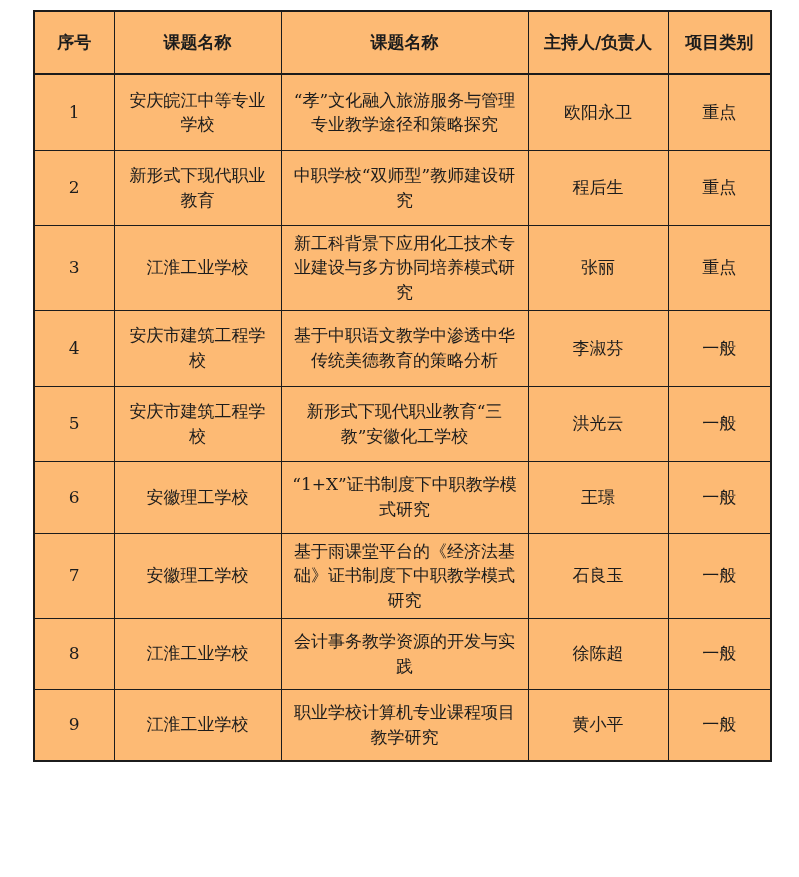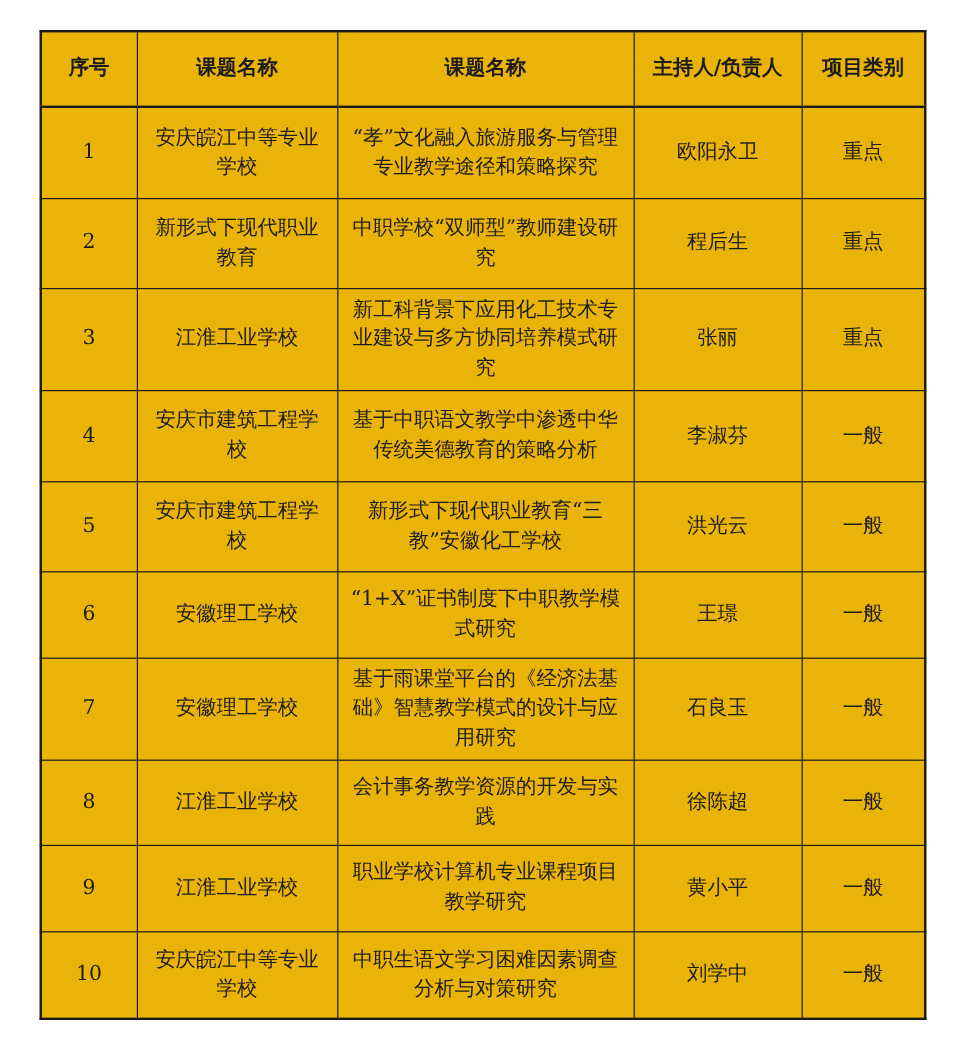--- a/index.html
+++ b/index.html
@@ -11,25 +11,25 @@
   .page {
     position: relative;
     width: 799px;
     height: 877px;
     background: #ffffff;
     overflow: hidden;
   }
   table.doc-table {
     position: absolute;
     left: 33px;
-    top: 25px;
+    top: 10px;
     width: 737px;
     border-collapse: collapse;
     table-layout: fixed;
-    background: #eab308;
+    background: #fdba74;
     border: 2px solid #1c1c1c;
   }
   table.doc-table th,
   table.doc-table td {
     border: 1px solid #1c1c1c;
     text-align: center;
     vertical-align: middle;
     padding: 4px 10px;
     color: #1c1c1c;
     font-size: 17px;
@@ -104,40 +104,33 @@
       <tr style="height:72px">
         <td class="col-no">6</td>
         <td>安徽理工学校</td>
         <td>“1+X”证书制度下中职教学模式研究</td>
         <td>王璟</td>
         <td>一般</td>
       </tr>
       <tr style="height:85px">
         <td class="col-no">7</td>
         <td>安徽理工学校</td>
-        <td>基于雨课堂平台的《经济法基础》智慧教学模式的设计与应用研究</td>
+        <td>基于雨课堂平台的《经济法基础》证书制度下中职教学模式研究</td>
         <td>石良玉</td>
         <td>一般</td>
       </tr>
       <tr style="height:71px">
         <td class="col-no">8</td>
         <td>江淮工业学校</td>
         <td>会计事务教学资源的开发与实践</td>
         <td>徐陈超</td>
         <td>一般</td>
       </tr>
       <tr style="height:72px">
         <td class="col-no">9</td>
         <td>江淮工业学校</td>
         <td>职业学校计算机专业课程项目教学研究</td>
         <td>黄小平</td>
         <td>一般</td>
       </tr>
-      <tr style="height:73px">
-        <td class="col-no">10</td>
-        <td>安庆皖江中等专业学校</td>
-        <td>中职生语文学习困难因素调查分析与对策研究</td>
-        <td>刘学中</td>
-        <td>一般</td>
-      </tr>
     </tbody>
   </table>
 </div>
 
 </body></html>

